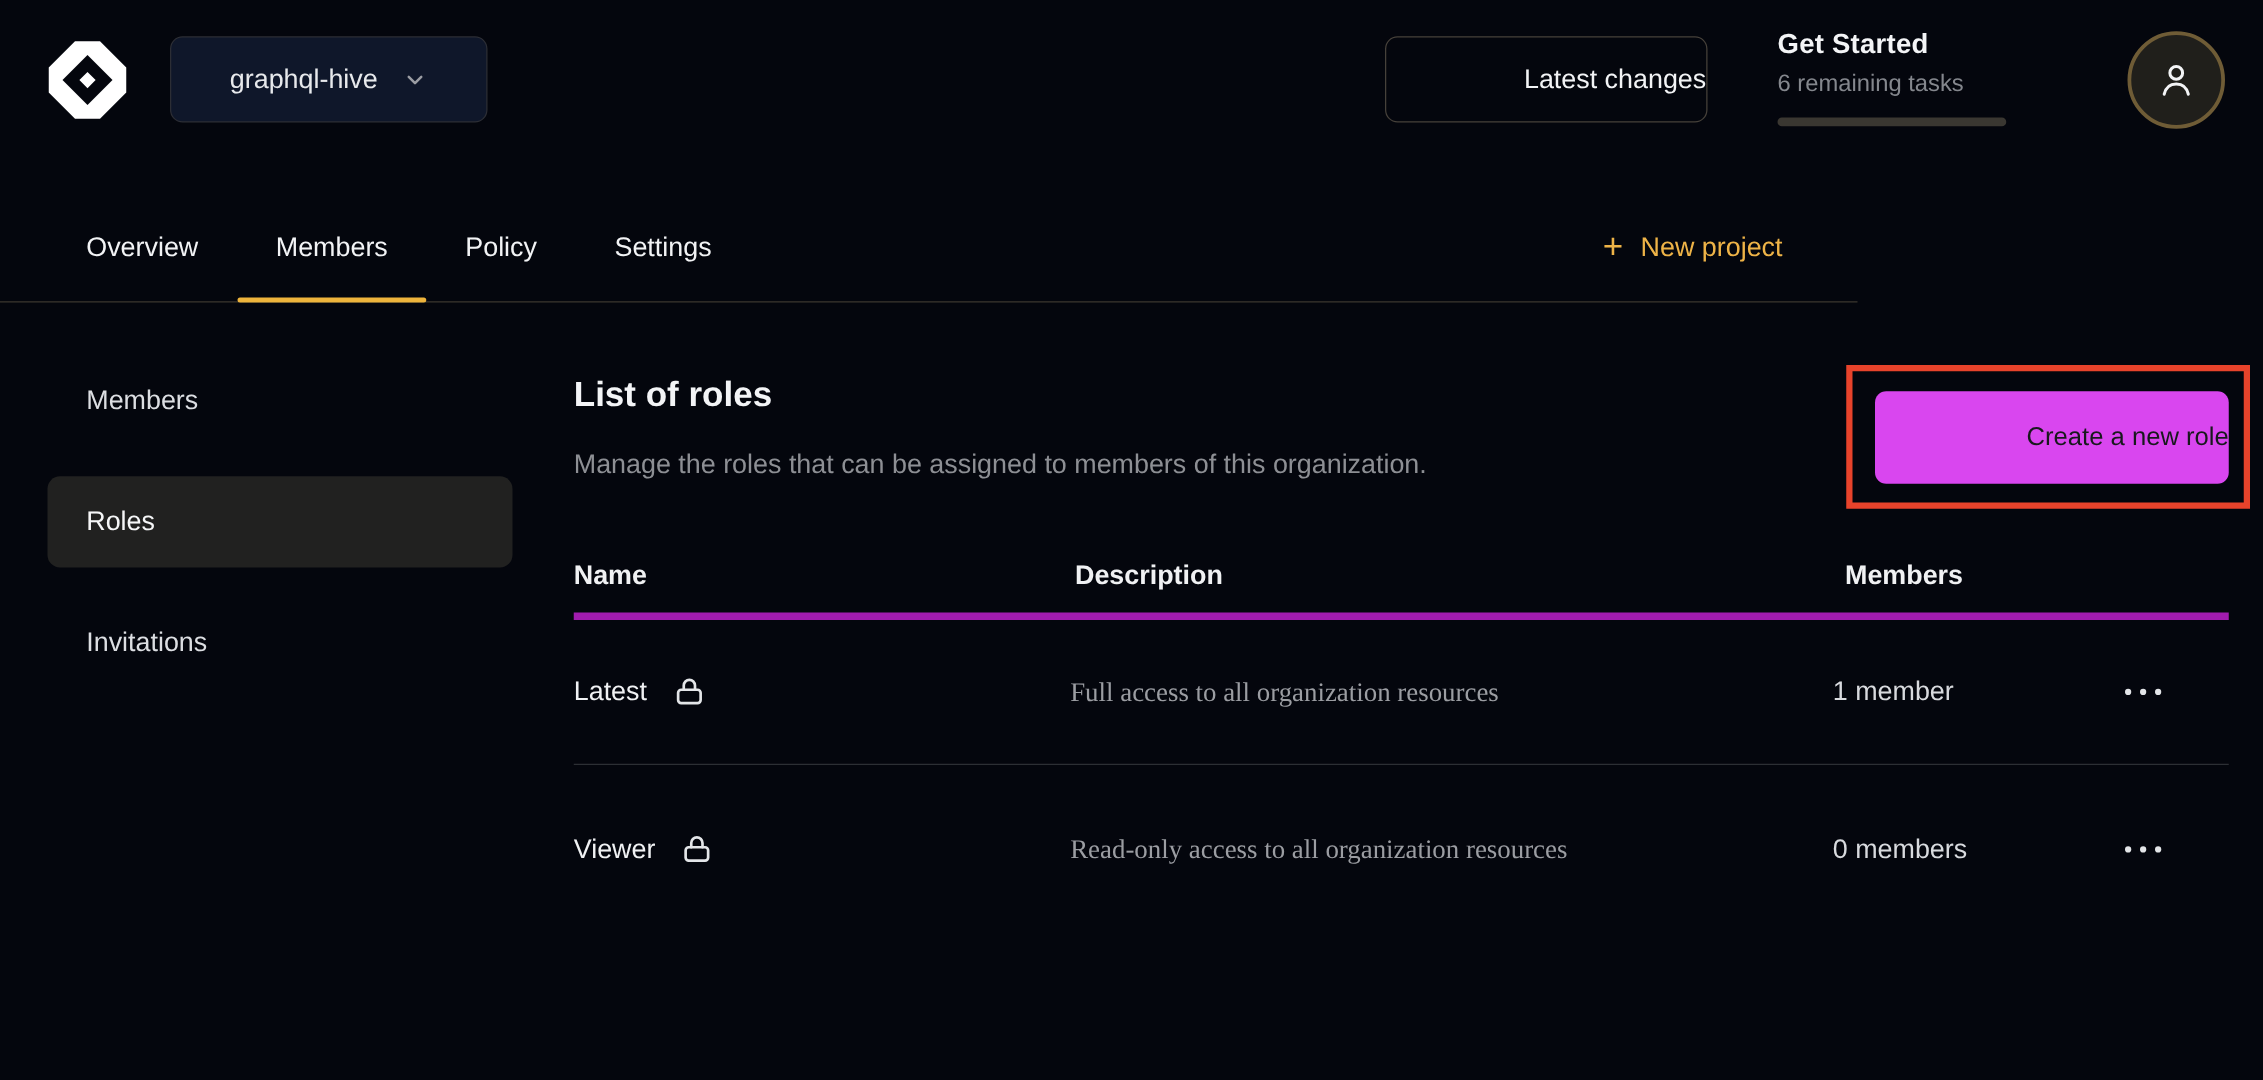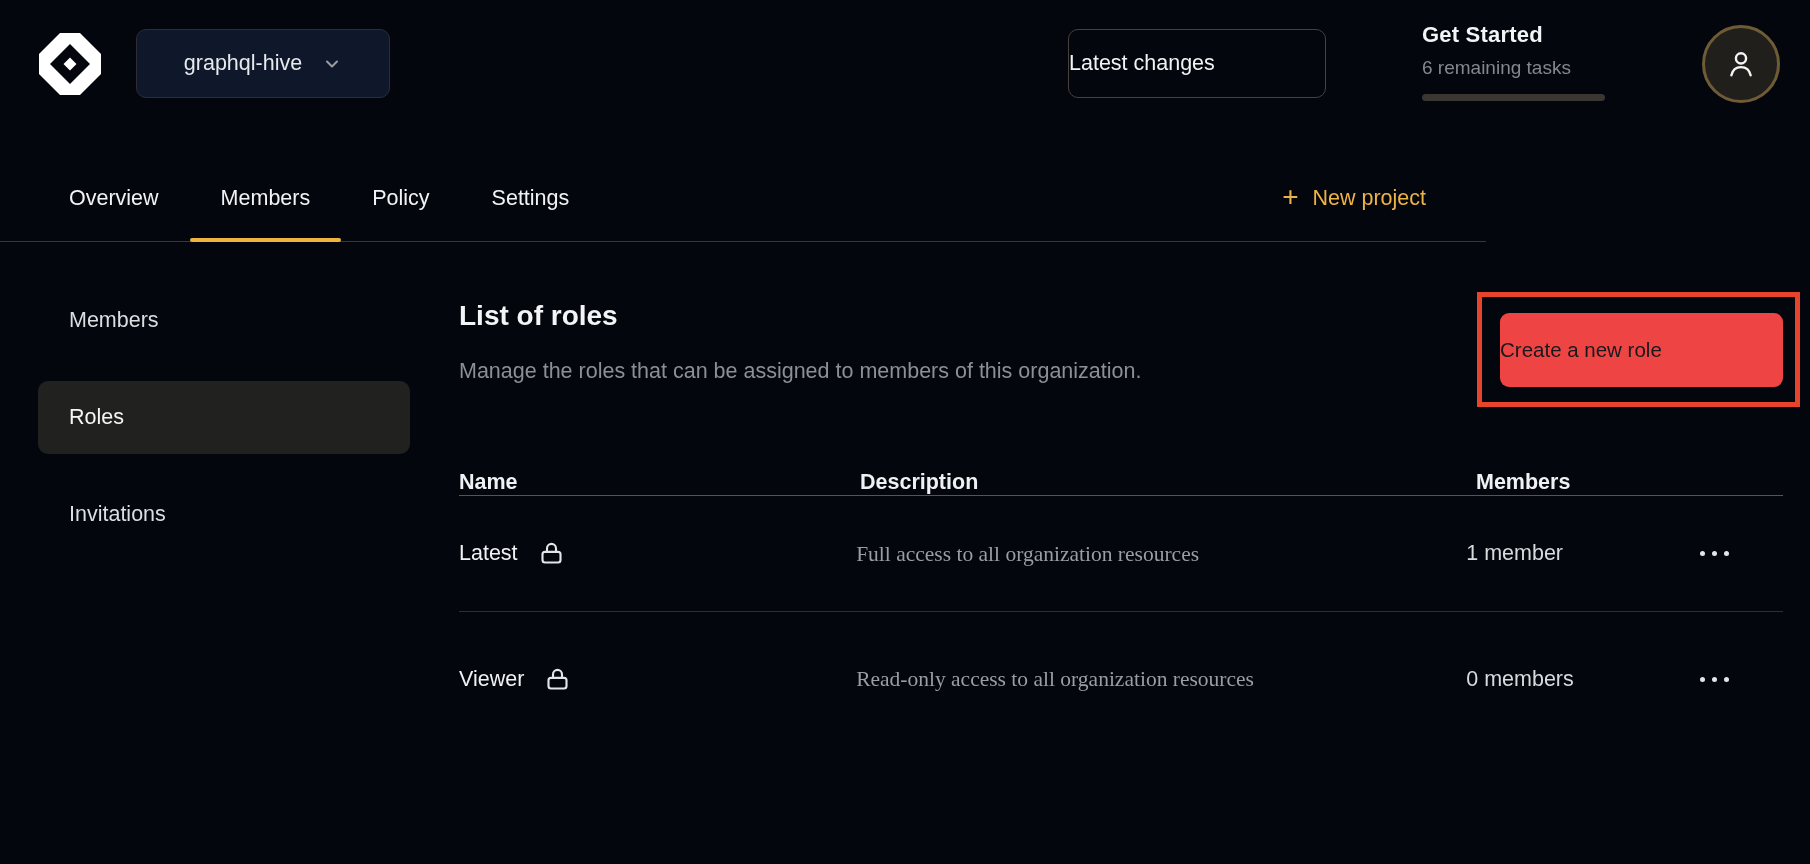--- a/index.html
+++ b/index.html
@@ -15,22 +15,22 @@
   
   .logo { position: absolute; left: 35px; top: 29px; width: 70px; height: 70px; }
   .org-btn {
     position: absolute; left: 136px; top: 29px; width: 254px; height: 69px;
     display: flex; align-items: center; justify-content: center; gap: 20px;
     background: #0f172a; border: 1px solid #2c2e35; border-radius: 10px;
     font-size: 21.5px; color: #e7e9ec; cursor: pointer;
   }
   .chevron { width: 20px; height: 20px; }
   .latest-btn {
-    position: absolute; left: 1068px; top: 29px; width: 258px; height: 69px;
-    display: flex; align-items: center; justify-content: flex-start;
+    position: absolute; left: 1108px; top: 29px; width: 258px; height: 69px;
+    display: flex; align-items: center; justify-content: flex-end;
     background: transparent; border: 1px solid #46413a; border-radius: 10px;
     font-size: 21.5px; color: #f2f3f5; cursor: pointer;
   }
   .get-started { position: absolute; left: 1422px; top: 22px; width: 190px; cursor: pointer; }
   .gs-title { font-size: 22px; font-weight: 700; color: #f3f4f6; letter-spacing: .2px; }
   .gs-sub   { font-size: 19px; color: #84878d; margin-top: 9px; }
   .gs-track { margin-top: 15px; width: 183px; height: 7px; border-radius: 4px; background: #3a3731; overflow: hidden; }
   .gs-fill  { height: 100%; width: 0%; background: #6d675d; border-radius: 4px; }
   .avatar {
     position: absolute; left: 1702px; top: 25px; width: 78px; height: 78px;
@@ -73,30 +73,30 @@
   
   .main-title { position: absolute; left: 459px; top: 300px; font-size: 28px; font-weight: 700; color: #f3f4f6; }
   .main-sub   { position: absolute; left: 459px; top: 359px; font-size: 21.5px; color: #8d8f94; }
 
   .annotation-box {
     position: absolute; left: 1477px; top: 292px; width: 323px; height: 115px;
     border: 5px solid #e8432b; pointer-events: none;
   }
   .create-btn {
     position: absolute; left: 1500px; top: 313px; width: 283px; height: 74px;
-    background: #ef4444; color: #17191c; border: none; border-radius: 9px;
+    background: #d946ef; color: #17191c; border: none; border-radius: 9px;
     font-size: 20.5px; font-family: "Liberation Sans", sans-serif; cursor: pointer;
-    display: flex; align-items: center; justify-content: flex-start;
+    display: flex; align-items: center; justify-content: flex-end;
   }
 
   
   .table { position: absolute; left: 459px; top: 430px; width: 1324px; }
   .thead {
-    display: flex; align-items: flex-end; height: 66px;
-    border-bottom: 1px solid #a21caf;
+    display: flex; align-items: center; height: 66px;
+    border-bottom: 6px solid #a21caf;
     font-size: 21.5px; font-weight: 700; color: #f0f1f3;
   }
   .trow { display: flex; align-items: center; border-bottom: 1px solid #2c2f34; }
   .trow.last { border-bottom: none; }
   .row-1 { height: 116px; }
   .row-2 { height: 134px; }
   .col-name { width: 401px; display: flex; align-items: center; gap: 20px; }
   .col-desc { width: 616px; }
   .col-members { width: 232px; }
   .col-actions { flex: 1; display: flex; justify-content: flex-end; padding-right: 50px; }

